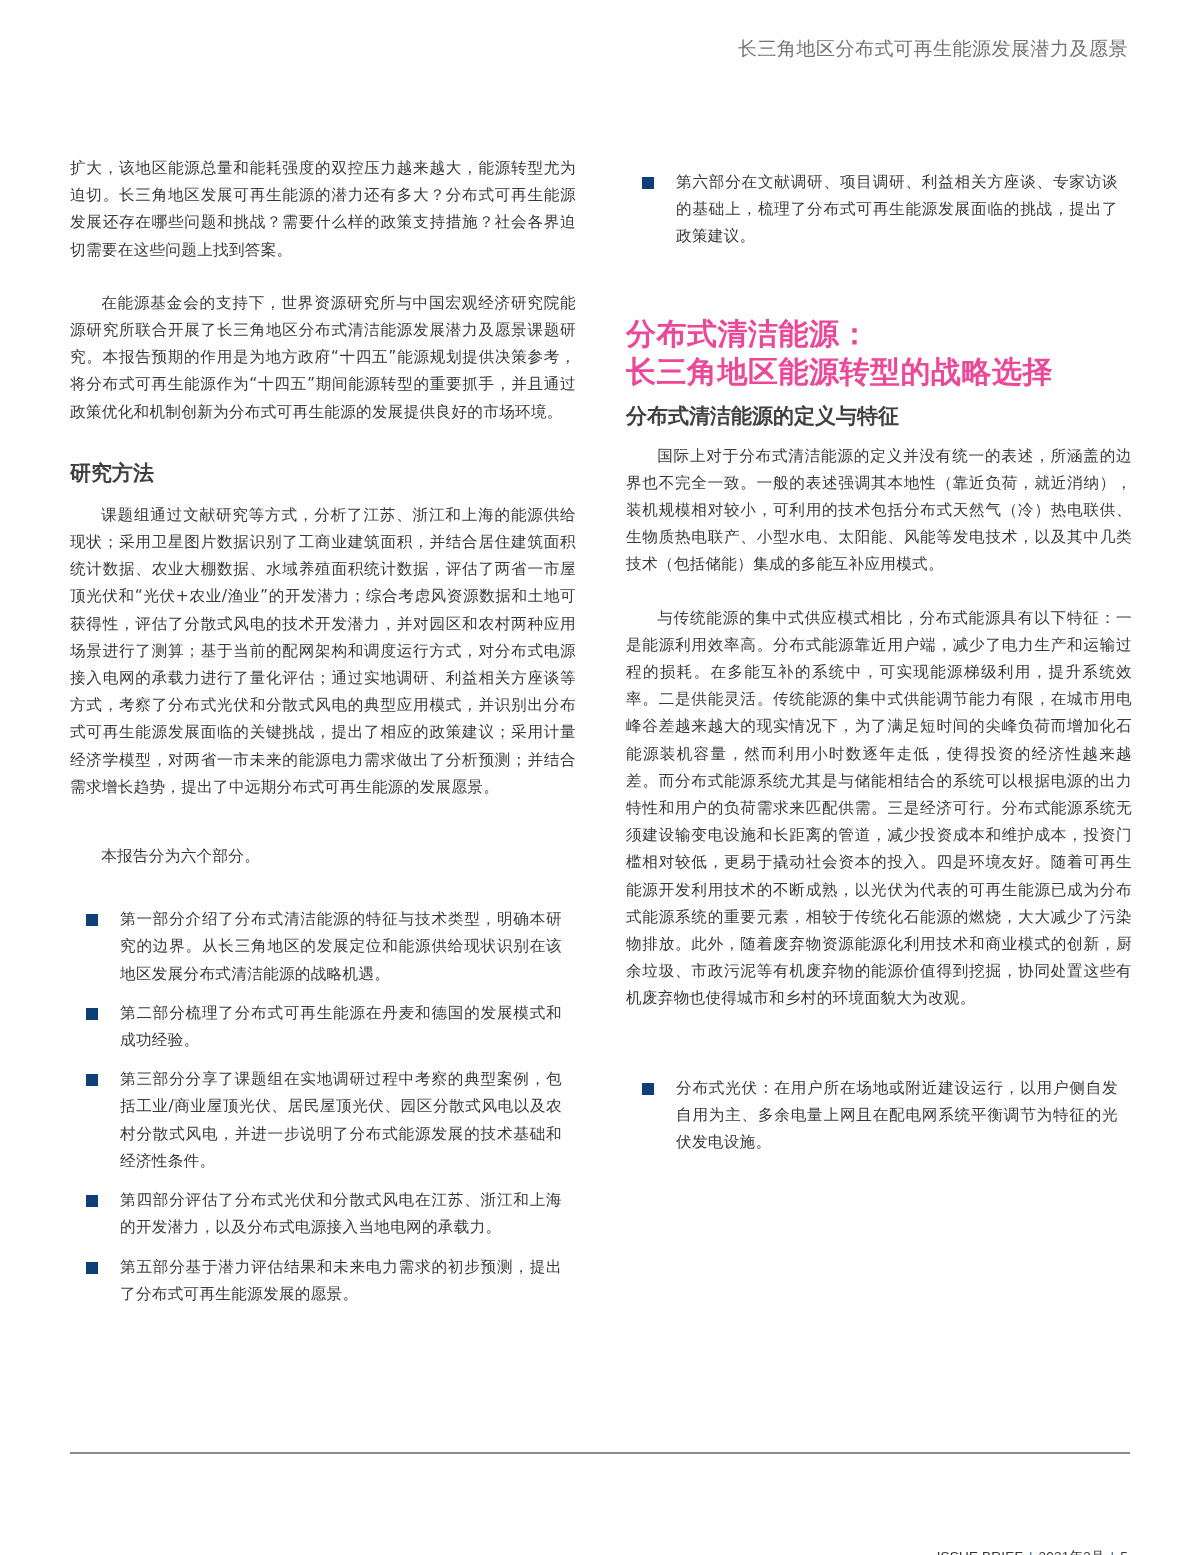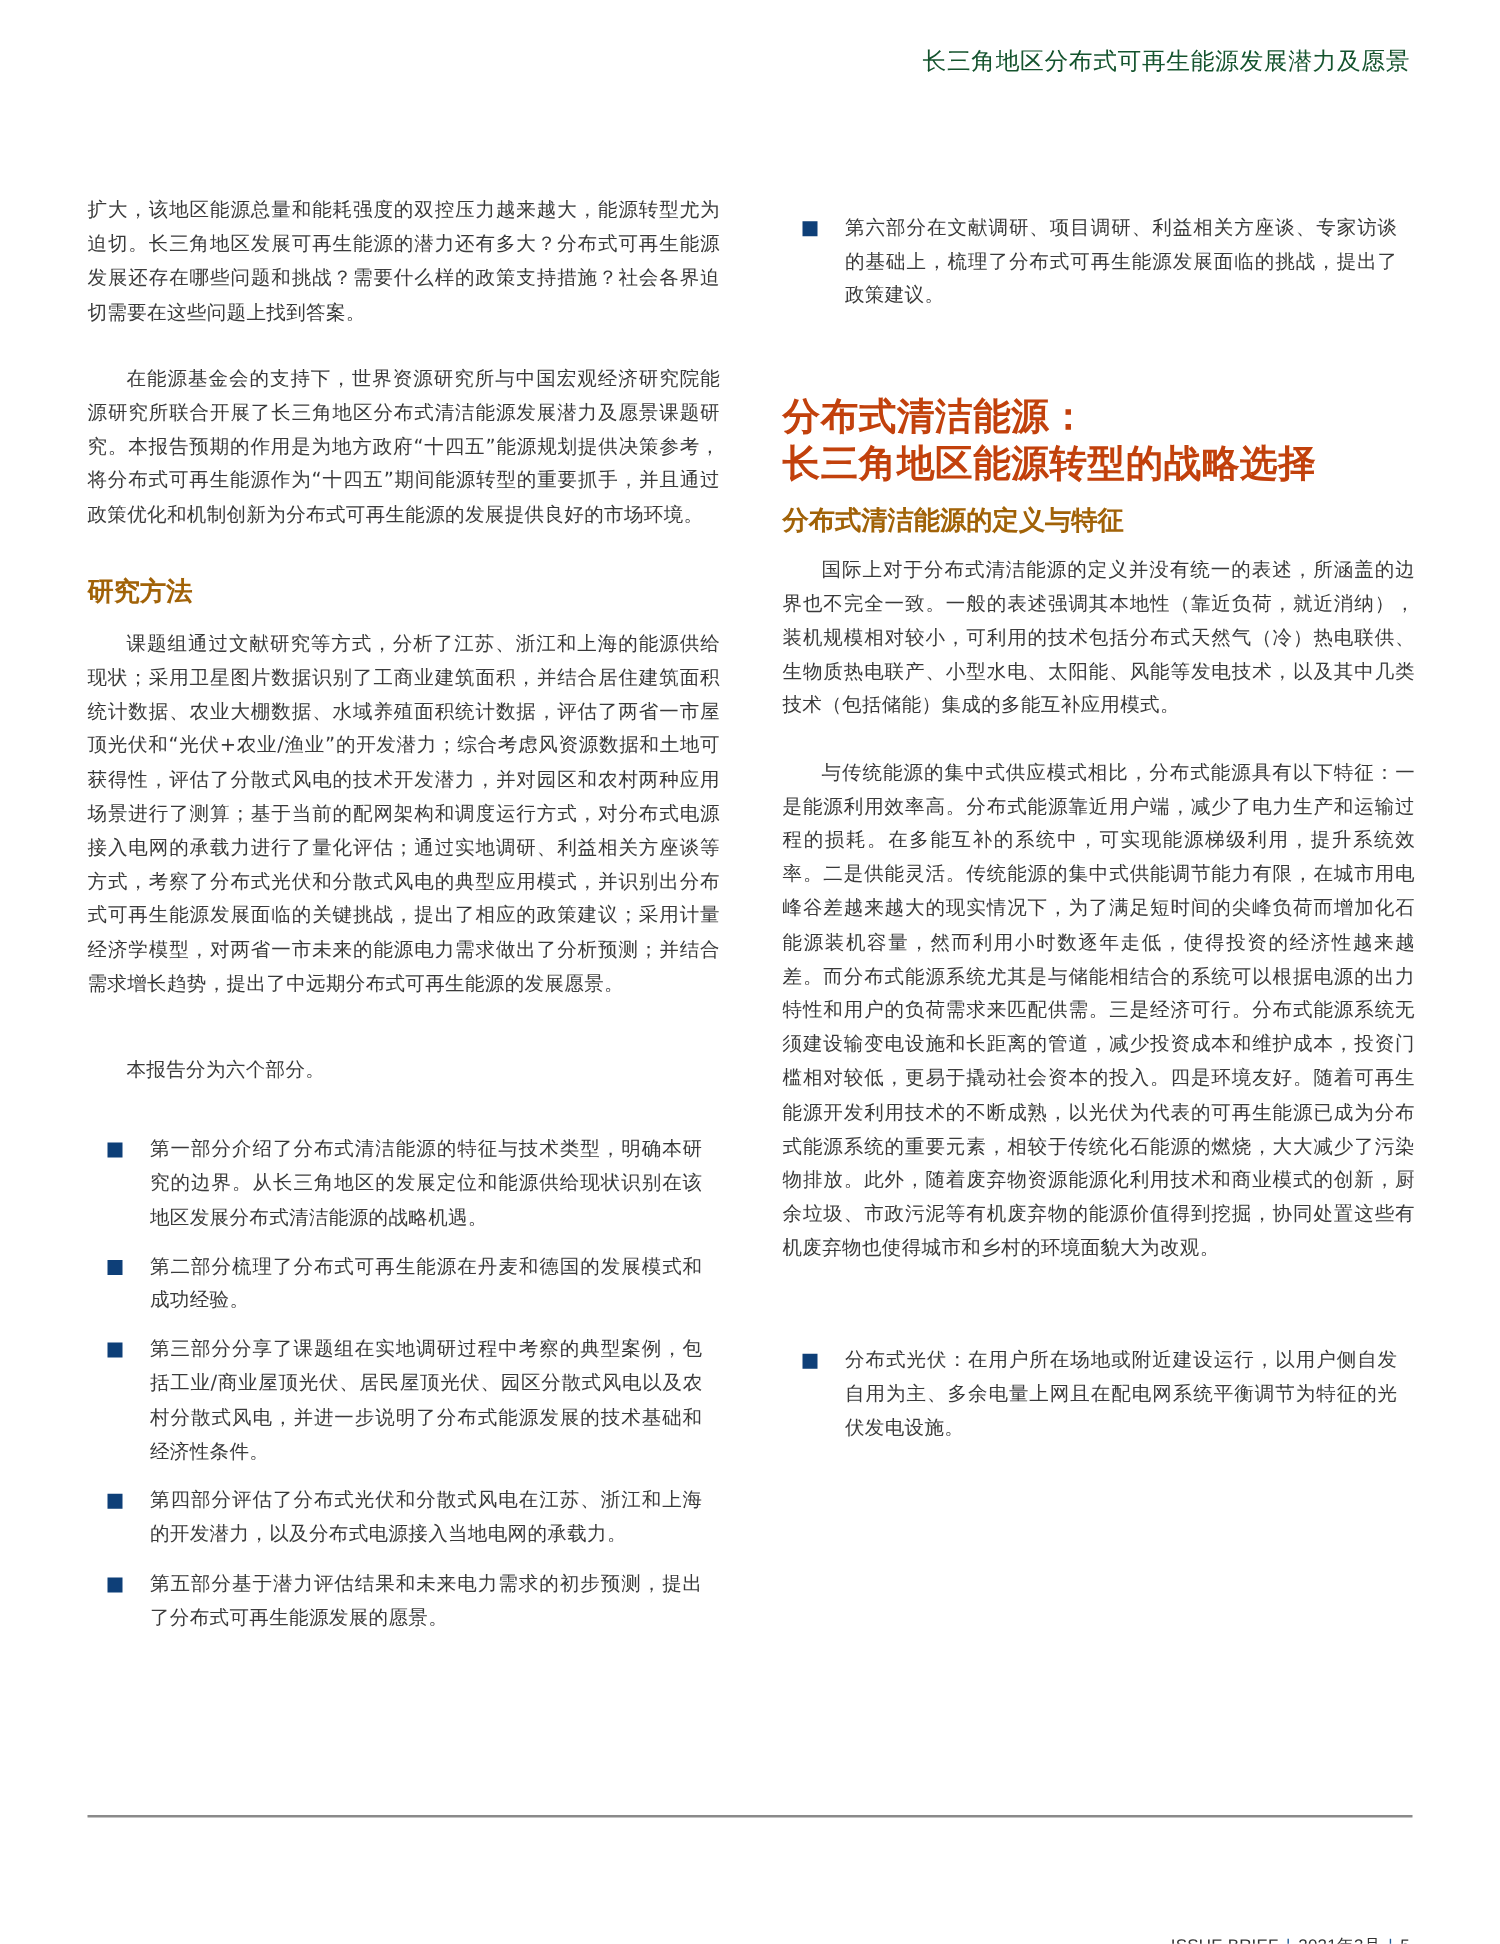--- a/index.html
+++ b/index.html
@@ -3,37 +3,37 @@
 <meta charset="utf-8">
 <style>
   html, body { margin: 0; padding: 0; background: #ffffff; }
   body {
     width: 1200px; height: 1555px; position: relative; overflow: hidden;
     font-family: "DejaVu Sans", "Liberation Sans", sans-serif;
     color: #3a3a3a;
   }
   .running-head {
     position: absolute; top: 36px; right: 72px;
-    font-size: 19px; color: #14532d; letter-spacing: 0.5px;
+    font-size: 19px; color: #737373; letter-spacing: 0.5px;
   }
   .col { position: absolute; top: 155px; width: 506px; }
   .col-left { left: 70px; }
   .col-right { left: 626px; }
   p.body {
     margin: 0; font-size: 15.6px; line-height: 27.2px;
     text-align: justify; text-justify: inter-character;
     letter-spacing: 0.3px;
   }
   p.indent { text-indent: 2em; }
   .h2 {
-    margin: 0; font-size: 21px; font-weight: bold; color: #a16207;
+    margin: 0; font-size: 21px; font-weight: bold; color: #404040;
     line-height: 30px;
   }
   .h1 {
-    margin: 0; font-size: 30px; font-weight: bold; color: #c2410c;
+    margin: 0; font-size: 30px; font-weight: bold; color: #ec4899;
     line-height: 38px; letter-spacing: 0.5px;
   }
   ul.bullets { list-style: none; margin: 14px; padding: 0; }
   ul.bullets li { position: relative; padding-left: 36px; margin: 0; }
   ul.bullets li .sq {
     position: absolute; left: 2px; top: 8px; width: 12px; height: 12px;
     background: #0e3f78;
   }
   .gap-s { height: 12px; }
   .footer-rule {

